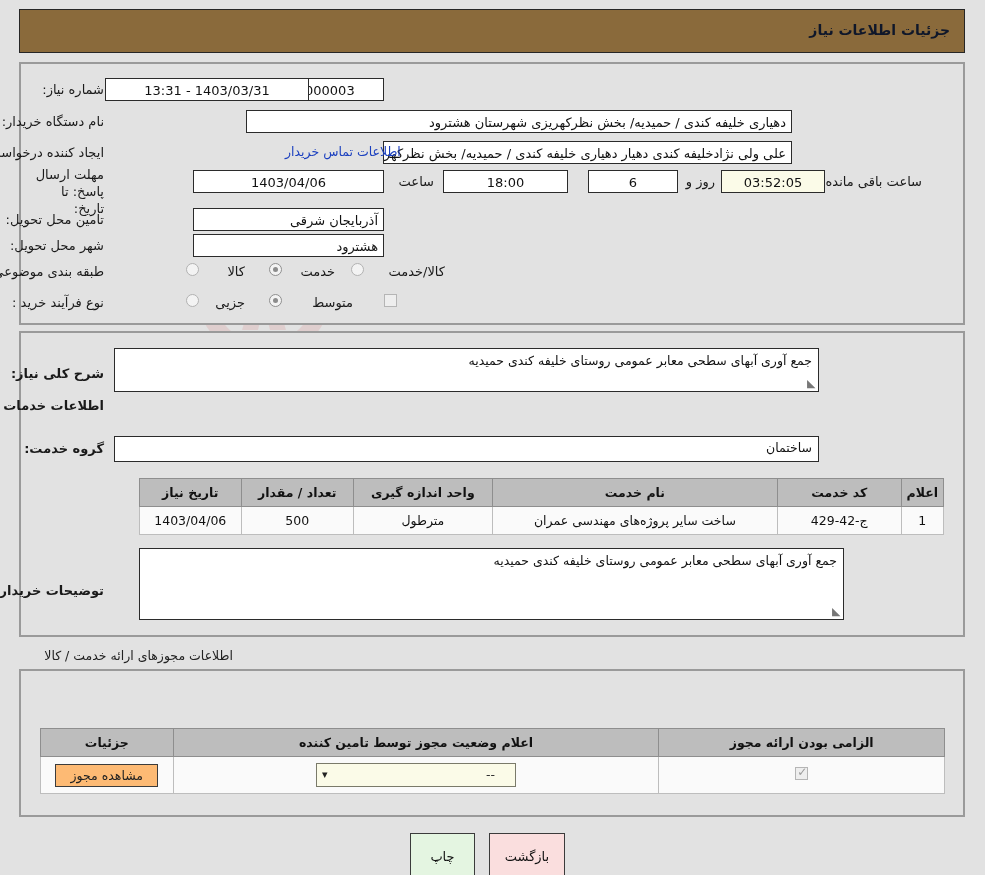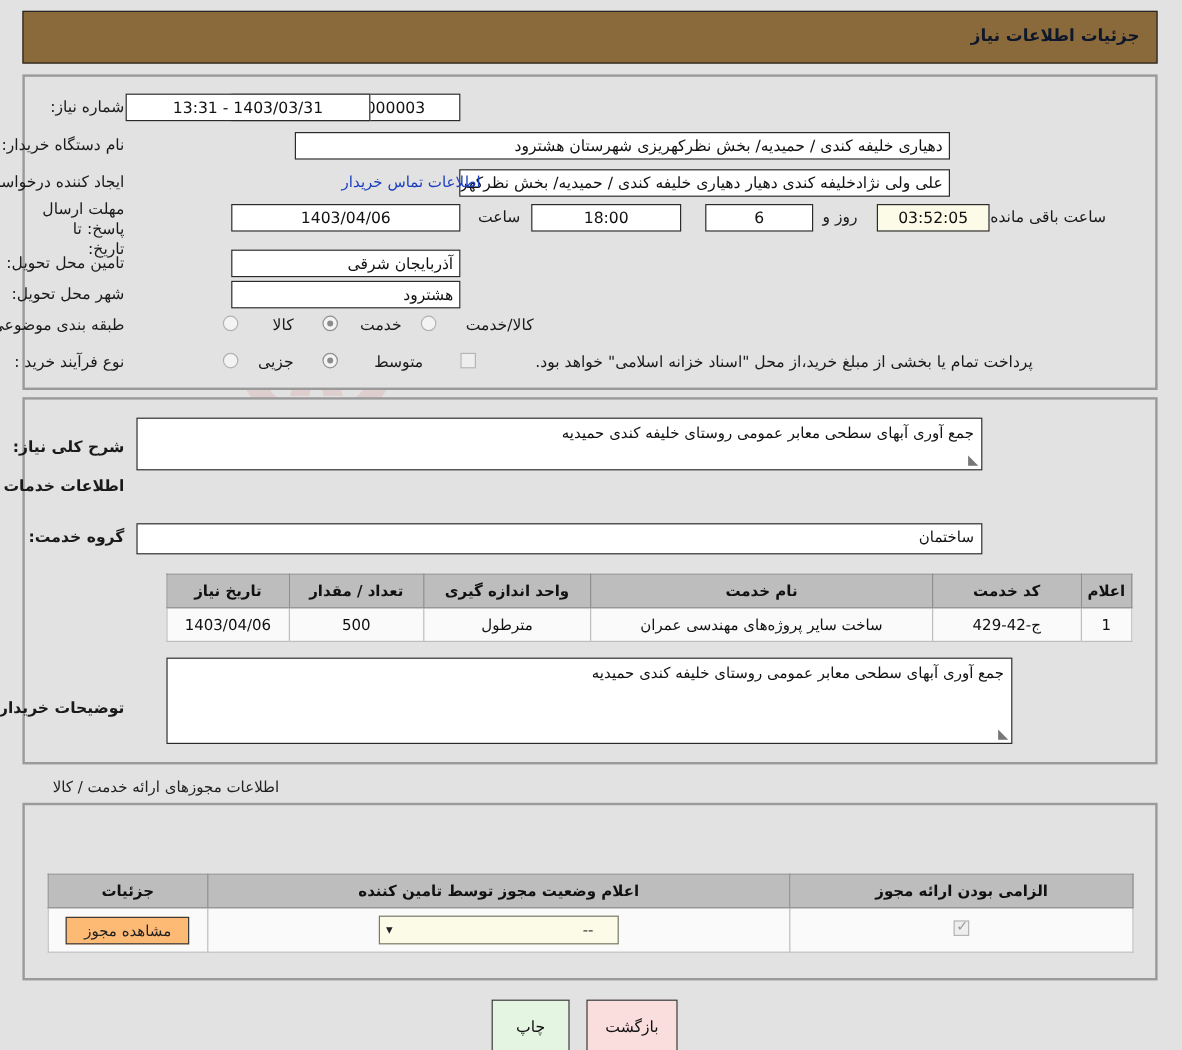--- a/index.html
+++ b/index.html
@@ -278,21 +278,21 @@
   <div class="lbl" style="right:881px; top:145px;">ایجاد کننده درخواست:</div>
   <div class="fld right" style="left:383px; top:141px; width:409px;">علی ولی نژادخلیفه کندی دهیار دهیاری خلیفه کندی / حمیدیه/ بخش نظرکهریزی</div>
   <div class="link" style="left:285px; top:144px;">اطلاعات تماس خریدار</div>
 
   <div class="lbl" style="right:881px; top:166px; line-height:17px; white-space:normal; width:74px; text-align:right;">مهلت ارسال پاسخ: تا تاریخ:</div>
   <div class="fld center" style="right:601px; top:170px; width:191px;">1403/04/06</div>
   <div class="lbl" style="right:551px; top:174px;">ساعت</div>
   <div class="fld center" style="right:417px; top:170px; width:125px;">18:00</div>
   <div class="fld center" style="right:307px; top:170px; width:90px;">6</div>
   <div class="lbl" style="right:270px; top:174px;">روز و</div>
-  <div class="fld center cream" style="right:160px; top:170px; width:94px;">03:52:05</div>
+  <div class="fld center cream" style="right:160px; top:170px; width:104px;">03:52:05</div>
   <div class="lbl" style="right:63px; top:174px;">ساعت باقی مانده</div>
 
   <div class="lbl" style="right:881px; top:212px;">تامین محل تحویل:</div>
   <div class="fld right" style="right:601px; top:208px; width:191px;">آذربایجان شرقی</div>
 
   <div class="lbl" style="right:881px; top:238px;">شهر محل تحویل:</div>
   <div class="fld right" style="right:601px; top:234px; width:191px;">هشترود</div>
 
   <div class="lbl" style="right:881px; top:264px;">طبقه بندی موضوعی:</div>
   <div class="radio" style="right:786px; top:263px;"></div>
@@ -301,21 +301,20 @@
   <div class="lbl" style="right:650px; top:264px;">خدمت</div>
   <div class="radio" style="right:621px; top:263px;"></div>
   <div class="lbl" style="right:540px; top:264px;">کالا/خدمت</div>
 
   <div class="lbl" style="right:881px; top:295px;">نوع فرآیند خرید :</div>
   <div class="radio" style="right:786px; top:294px;"></div>
   <div class="lbl" style="right:740px; top:295px;">جزیی</div>
   <div class="radio on" style="right:703px; top:294px;"></div>
   <div class="lbl" style="right:632px; top:295px;">متوسط</div>
   <div class="chk" style="right:588px; top:294px;"></div>
-  <div class="lbl" style="right:124px; top:295px;">پرداخت تمام یا بخشی از مبلغ خرید،از محل "اسناد خزانه اسلامی" خواهد بود.</div>
 
   <div class="panel" id="panel-mid"></div>
 
   <div class="lbl lbl-b" style="right:881px; top:366px;">شرح کلی نیاز:</div>
   <div class="area" style="right:166px; top:348px; width:705px; height:44px;">جمع آوری آبهای سطحی معابر عمومی روستای  خلیفه کندی حمیدیه</div>
   <div class="grip" style="right:170px; top:377px;">◢</div>
 
   <div class="lbl lbl-b" style="right:881px; top:398px;">اطلاعات خدمات مورد نیاز</div>
 
   <div class="lbl lbl-b" style="right:881px; top:441px;">گروه خدمت:</div>

